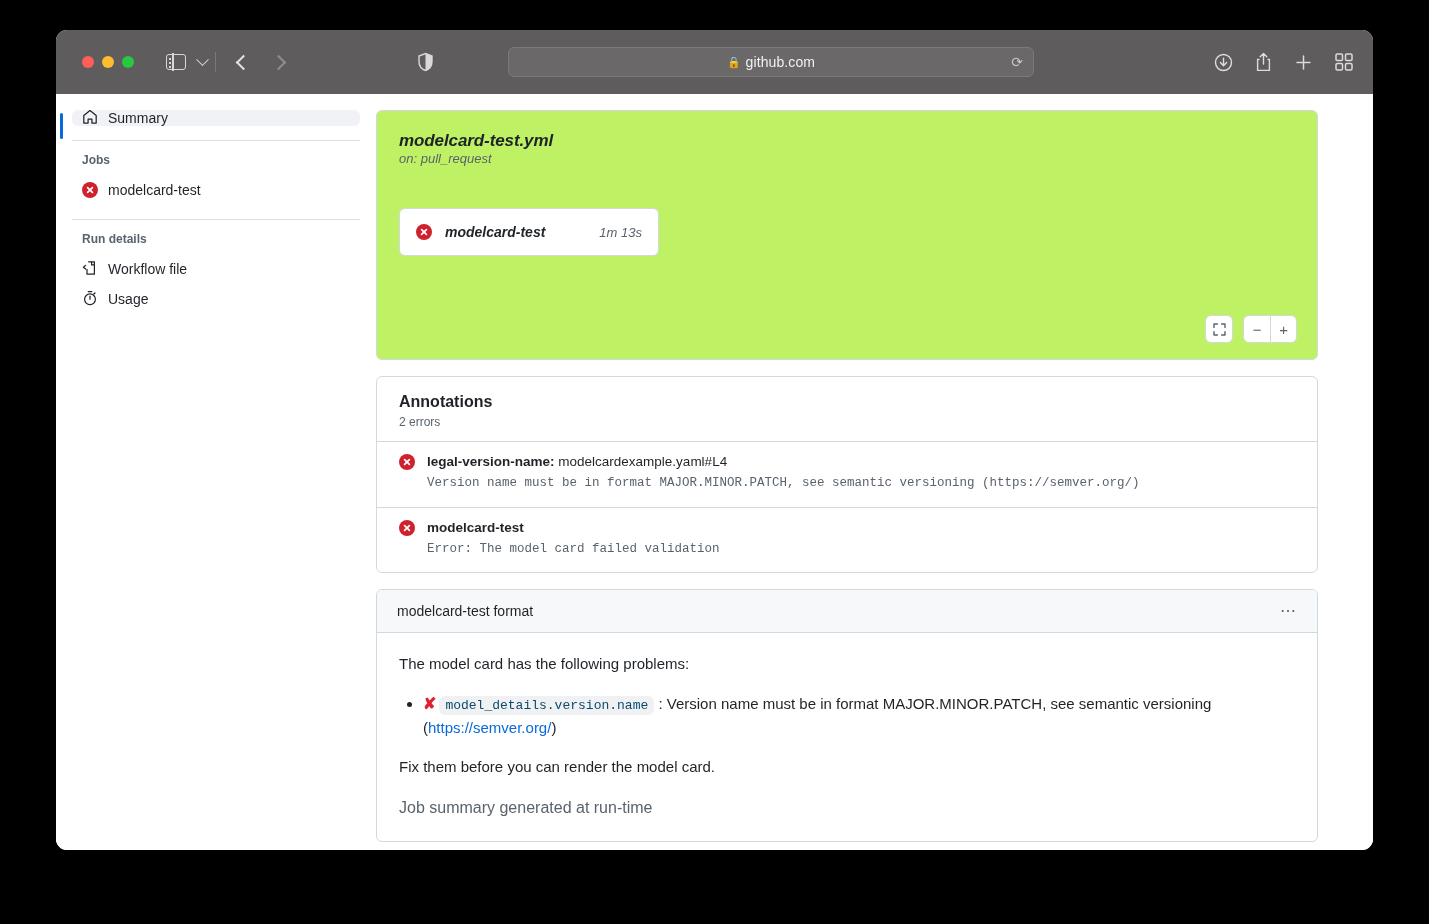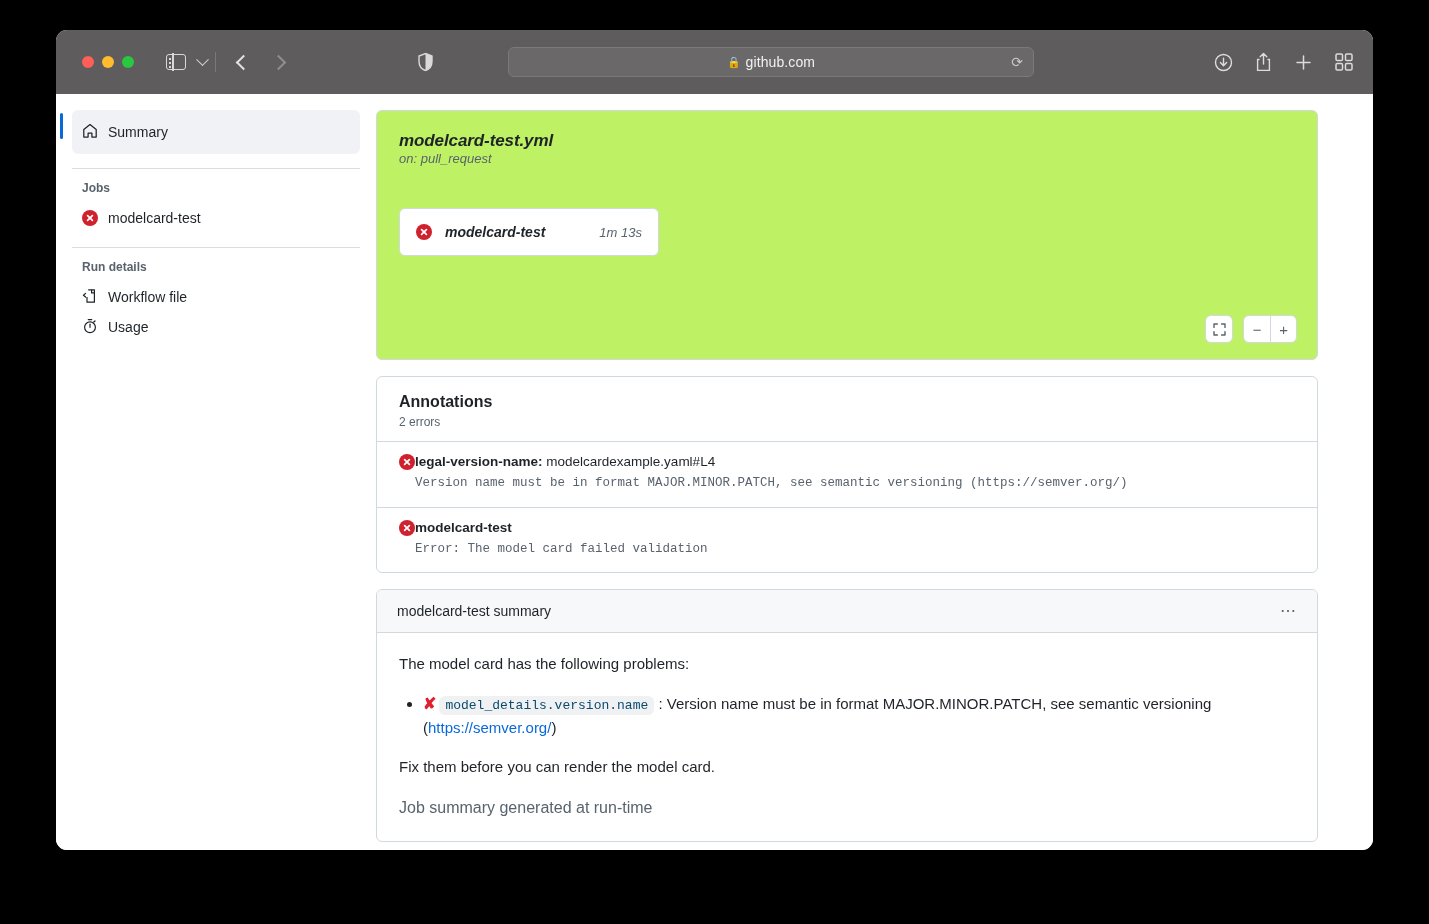--- a/index.html
+++ b/index.html
@@ -95,21 +95,21 @@
   }
 
   
   .sidebar {
     width: 320px;
     padding: 16px 16px 0 16px;
     flex: 0 0 320px;
   }
   .side-item {
     display: flex; align-items: center; gap: 10px;
-    height: 44px;
+    height: 16px;
     padding: 0 10px;
     border-radius: 6px;
     font-size: 14px;
     color: #1f2328;
     position: relative;
     cursor: pointer;
   }
   .side-item.selected { background: #f0f2f5; font-weight: 400; }
   .side-item.selected::before {
     content: ""; position: absolute; left: -12px; top: 3px;
@@ -184,21 +184,21 @@
     font-size: 15px; color: #59636e; cursor: pointer;
   }
   .ctrl-btn + .ctrl-btn { border-left: 1px solid #d1d9e0; }
 
   
   .panel.annotations { background: #ffffff; padding: 0; }
   .ann-head { padding: 16px 22px 12px 22px; }
   .ann-title { font-size: 16px; font-weight: bold; color: #1f2328; }
   .ann-count { font-size: 12px; color: #59636e; margin-top: 4px; }
   .ann-row {
-    display: flex; 
+    display: flex; gap: 12px;
     padding: 12px 22px 14px 22px;
     border-top: 1px solid #d1d9e0;
     justify-content: space-between;
   }
   .ann-row:first-of-type { border-top: 1px solid #d1d9e0; }
   .ann-body { flex: 1; }
   .ann-line1 { font-size: 13.5px; color: #1f2328; }
   .ann-line1 b { font-weight: bold; }
   .ann-line2 {
     font-family: "Liberation Mono", "DejaVu Sans Mono", monospace;
@@ -412,21 +412,21 @@
             <div class="ann-line1">
               <b>modelcard-test</b>
             </div>
             <div class="ann-line2">Error: The model card failed validation</div>
           </div>
         </div>
       </div>
 
       <div class="panel summary">
         <div class="sum-head">
-          <span class="sum-head-title">modelcard-test summary</span>
+          <span class="sum-head-title">modelcard-test format</span>
           <span class="kebab">⋯</span>
         </div>
         <div class="sum-body">
           <p class="sum-p">The model card has the following problems:</p>
           <ul class="sum-list">
             <li>
               <span class="xmark">✘</span><code class="inline">model_details.version.name</code><span> : Version name must be in format MAJOR.MINOR.PATCH, see semantic versioning (</span><a class="link" href="#">https://semver.org/</a><span>)</span>
             </li>
           </ul>
           <p class="sum-p2">Fix them before you can render the model card.</p>

